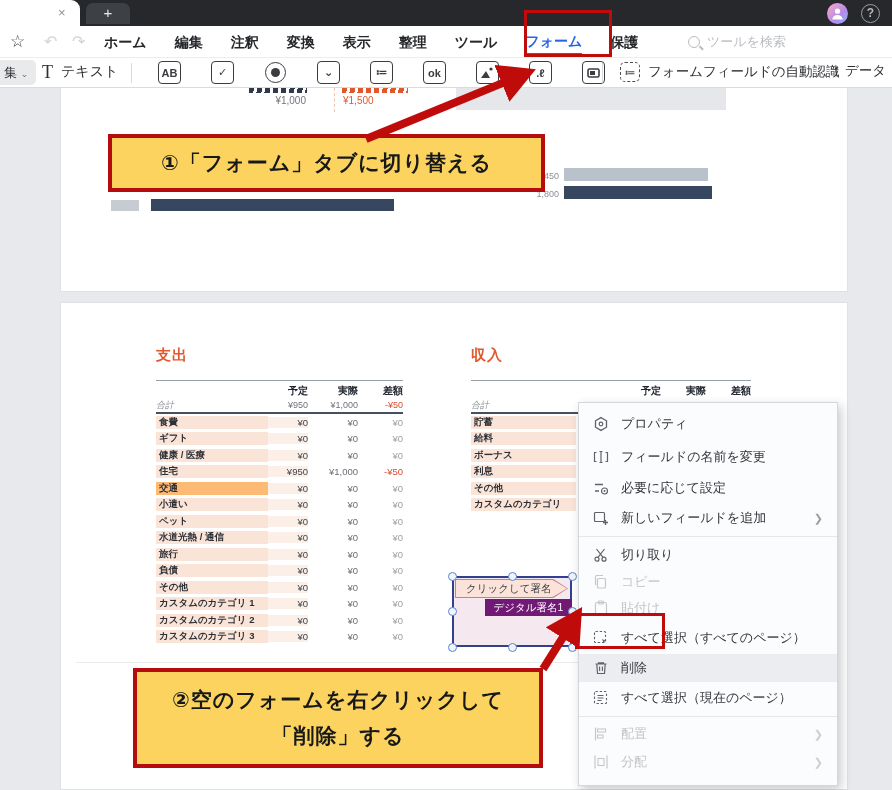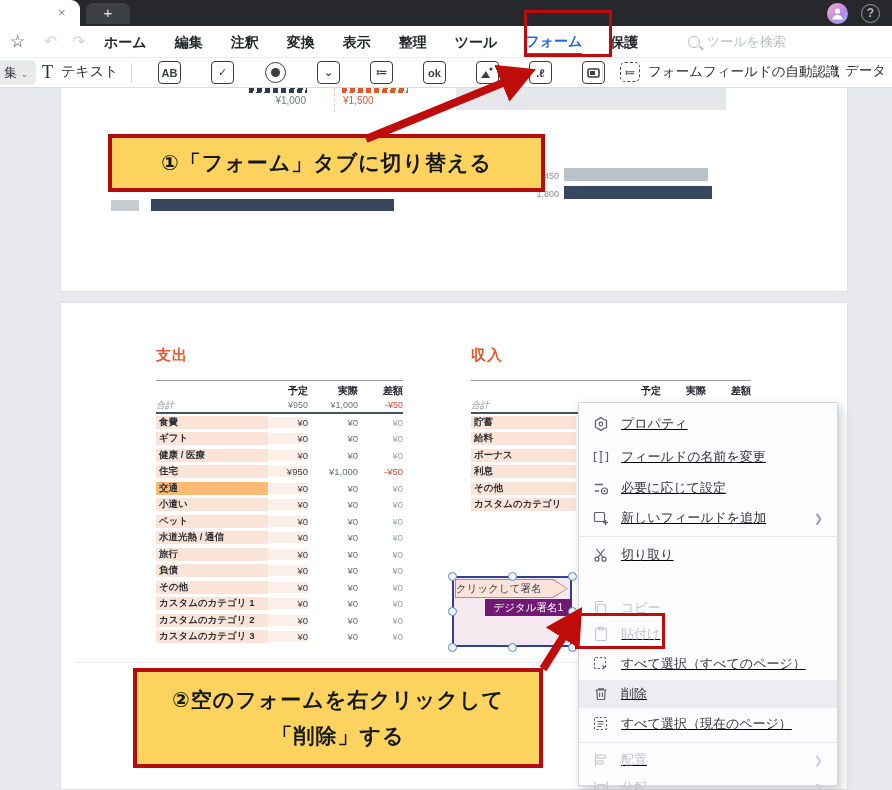--- a/index.html
+++ b/index.html
@@ -73,26 +73,26 @@
   .totval { font-size:9px; color:#6f737a; text-align:right; }
   .darkline { position:absolute; height:2px; background:#465060; }
   .rlabel { font-size:9.5px; font-weight:700; color:#2c3037; padding-left:3px; }
   .rv { font-size:9.5px; text-align:right; }
   .neg { color:#e0492f !important; }
 
   
   .sigfield { position:absolute; left:452px; top:576px; width:120px; height:71px; border:2px solid #32418f; background:rgba(225,190,206,.35); }
   .handle { position:absolute; width:9px; height:9px; border-radius:50%; border:1.5px solid #5f83cc; background:#eef5fc; }
   .ribbon-outer { position:absolute; left:1px; top:1px; width:113px; height:19px; background:#c9808a; clip-path:polygon(0 0,87% 0,100% 50%,87% 100%,0 100%); }
-  .ribbon-inner { position:absolute; left:1px; top:1px; width:111px; height:17px; background:#fbe3da; clip-path:polygon(0 0,87% 0,100% 50%,87% 100%,0 100%); font-size:10.5px; color:#3a3d44; line-height:17px; padding-left:0; white-space:nowrap; }
+  .ribbon-inner { position:absolute; left:1px; top:1px; width:111px; height:17px; background:#fbe3da; clip-path:polygon(0 0,87% 0,100% 50%,87% 100%,0 100%); font-size:10.5px; color:#3a3d44; line-height:17px; padding-left:10px; white-space:nowrap; }
   .siglabel { position:absolute; left:31px; top:21px; width:87px; height:17px; background:#701a75; color:#fff; font-size:10.5px; line-height:17px; text-align:center; white-space:nowrap; }
 
   
   .ctxmenu { position:absolute; left:578px; top:402px; width:260px; height:384px; background:#fbfcfd; border:1px solid #d4d6d9; box-shadow:3px 4px 10px rgba(40,44,52,.25); padding-top:4px; z-index:6; }
-  .mi { display:flex; align-items:center; padding-left:14px; position:relative;text-decoration:underline; }
+  .mi { display:flex; align-items:center; padding-left:14px; position:relative; }
   .mi .mlabel { font-size:13px; color:#33363b; margin-left:12px; white-space:nowrap; }
   .mi.disabled .mlabel { color:#c3c5c9; }
   .mi.hl { background:#ecedf1; }
   .mi .chevr { position:absolute; right:14px; font-size:11px; color:#9b9ea3; }
   .mi.disabled .chevr { color:#cdced2; }
   .msep { height:1px; background:#e6e7ea; margin:3px 0; }
 
   
   .callout { position:absolute; background:#fbd35e; border:4px solid #b50d0d; z-index:8; display:flex; flex-direction:column; justify-content:center; align-items:center; }
   .callout .cline { font-size:21px; font-weight:700; color:#17181a; letter-spacing:1px; white-space:nowrap; line-height:36px; }
@@ -403,21 +403,21 @@
       </div>
       <div class="msep"></div>
       <div class="mi" style="height: 29px;">
         <svg width="16" height="16" viewBox="0 0 16 16">
           <circle cx="4" cy="12.2" r="2" fill="none" stroke="#5f6368" stroke-width="1.2"></circle>
           <circle cx="11" cy="12.2" r="2" fill="none" stroke="#5f6368" stroke-width="1.2"></circle>
           <path d="M4.8 10.6L11.5 2M10.2 10.6L3.5 2" stroke="#5f6368" stroke-width="1.2"></path>
         </svg>
         <span class="mlabel">切り取り</span>
       </div>
-      <div class="mi disabled" style="height: 26px; margin-top: 26px;">
+      <div class="mi disabled" style="height: 26px;">
         <svg width="16" height="16" viewBox="0 0 16 16">
           <rect x="4.5" y="4.5" width="8" height="9.5" rx="1" fill="none" stroke="#c5c7cb" stroke-width="1.2"></rect>
           <path d="M2.5 11V2.5c0-.6.4-1 1-1H10" fill="none" stroke="#c5c7cb" stroke-width="1.2"></path>
         </svg>
         <span class="mlabel">コピー</span>
       </div>
       <div class="mi disabled" style="height: 26px;">
         <svg width="16" height="16" viewBox="0 0 16 16">
           <rect x="2.5" y="2.5" width="11" height="12" rx="1.5" fill="none" stroke="#c5c7cb" stroke-width="1.2"></rect>
           <rect x="5.5" y="1" width="5" height="3" rx="1" fill="none" stroke="#c5c7cb" stroke-width="1.2"></rect>

